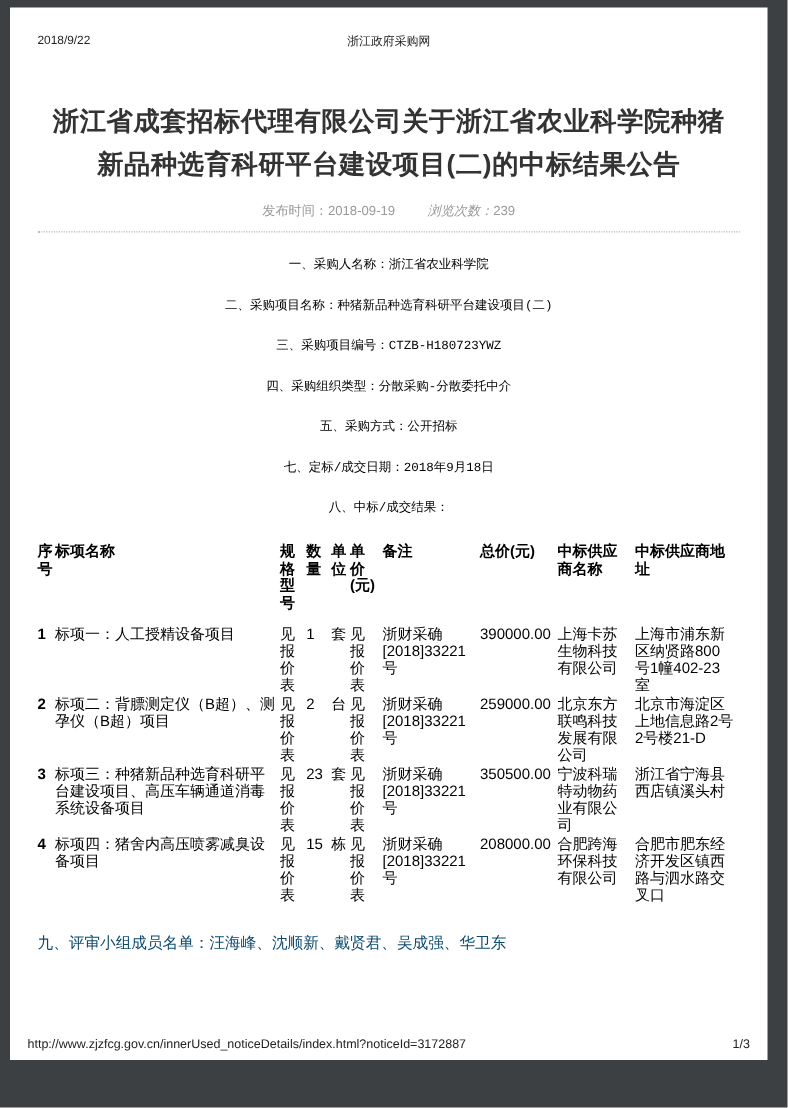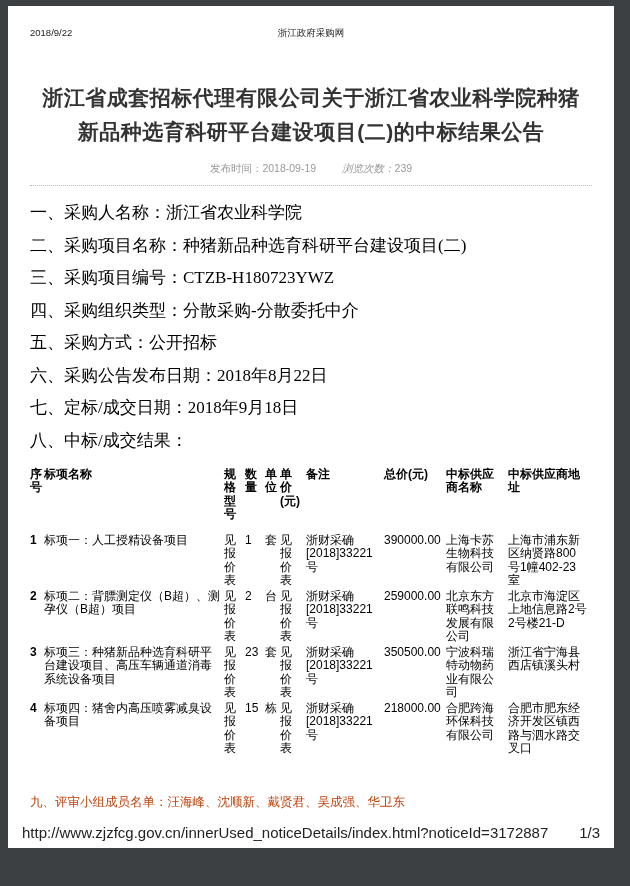--- a/index.html
+++ b/index.html
@@ -56,23 +56,24 @@
     color: #999999;
   }
   .meta .views-group { margin-left: 26px; font-style: italic; }
   .dotted {
     margin: 9px 22px 0 22px;
     border-bottom: 1px dotted #bbbbbb;
     height: 0;
   }
   .info-list {
     margin: 20px 22px 0 22px;
-    font-family: Liberation Serif, serif;
-    font-size: 17px;
+    font-family: Liberation Mono, monospace;
+    font-size: 10px;
     color: #000000;
+    text-align: center;
   }
   .info-list p {
     margin: 0 0 18.5px 0;
     line-height: 14px;
   }
   table.results {
     margin: 20px 0 0 22px;
     border-collapse: collapse;
     table-layout: fixed;
     width: 562px;
@@ -87,34 +88,34 @@
     line-height: 13.5px;
     word-break: break-word;
     overflow-wrap: break-word;
   }
   table.results th {
     font-weight: bold;
     padding-bottom: 12px;
   }
   table.results td.seq { font-weight: bold; }
   .reviewers {
-    margin: 37px 22px 0 22px;
-    font-family: Liberation Serif, serif;
+    margin: 23px 22px 0 22px;
+    font-family: Liberation Mono, monospace;
     font-size: 12.5px;
     line-height: 14px;
-    color: #c2410c;
+    color: #0c4a6e;
   }
   .print-footer {
     position: absolute;
     left: 14px;
     right: 14px;
     bottom: 7px;
     display: flex;
     justify-content: space-between;
-    font-size: 15px;
+    font-size: 10px;
     color: #222222;
   }
 </style>
 </head>
 <body>
 
 <div class="page">
 
   <div class="print-header">
     <span class="date">2018/9/22</span>
@@ -128,21 +129,20 @@
   </div>
 
   <div class="dotted"></div>
 
   <div class="info-list">
     <p>一、采购人名称：浙江省农业科学院</p>
     <p>二、采购项目名称：种猪新品种选育科研平台建设项目(二)</p>
     <p>三、采购项目编号：CTZB-H180723YWZ</p>
     <p>四、采购组织类型：分散采购-分散委托中介</p>
     <p>五、采购方式：公开招标</p>
-    <p>六、采购公告发布日期：2018年8月22日</p>
     <p>七、定标/成交日期：2018年9月18日</p>
     <p>八、中标/成交结果：</p>
   </div>
 
   <table class="results">
     <colgroup>
       <col style="width:14px">
         <col style="width:180px">
         <col style="width:21px">
         <col style="width:20px">
@@ -205,21 +205,21 @@
         <td>浙江省宁海县西店镇溪头村</td>
       </tr>
       <tr>
         <td class="seq">4</td>
         <td>标项四：猪舍内高压喷雾减臭设备项目</td>
         <td>见报价表</td>
         <td>15</td>
         <td>栋</td>
         <td>见报价表</td>
         <td>浙财采确[2018]33221号</td>
-        <td>218000.00</td>
+        <td>208000.00</td>
         <td>合肥跨海环保科技有限公司</td>
         <td>合肥市肥东经济开发区镇西路与泗水路交叉口</td>
       </tr>
     </tbody>
   </table>
 
   <p class="reviewers">九、评审小组成员名单：汪海峰、沈顺新、戴贤君、吴成强、华卫东</p>
 
   <div class="print-footer">
     <span>http://www.zjzfcg.gov.cn/innerUsed_noticeDetails/index.html?noticeId=3172887</span>

